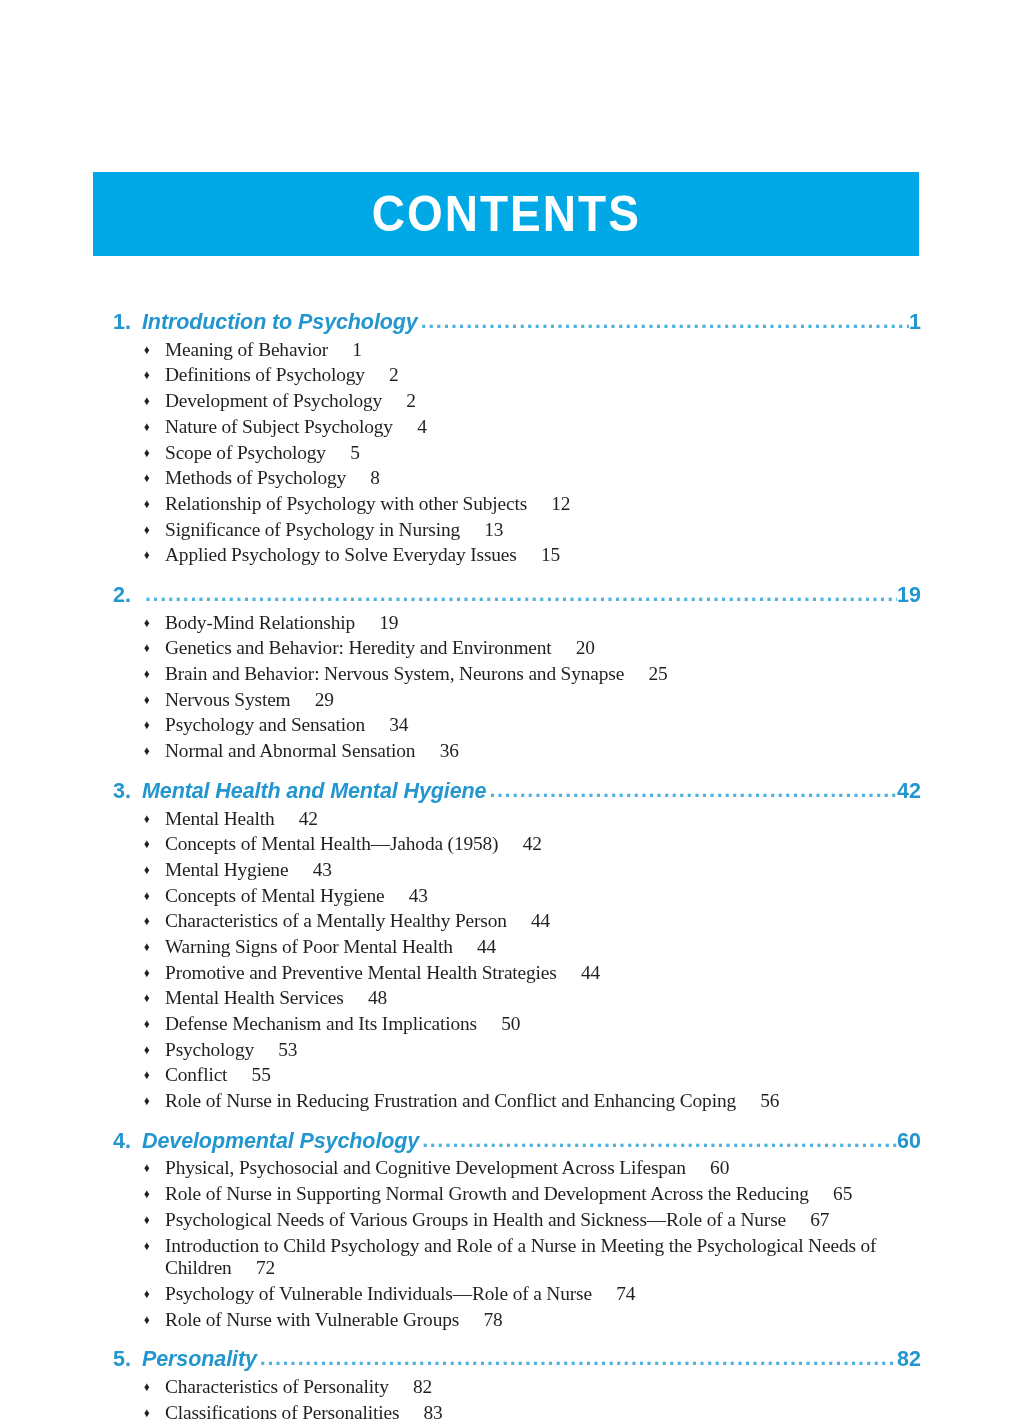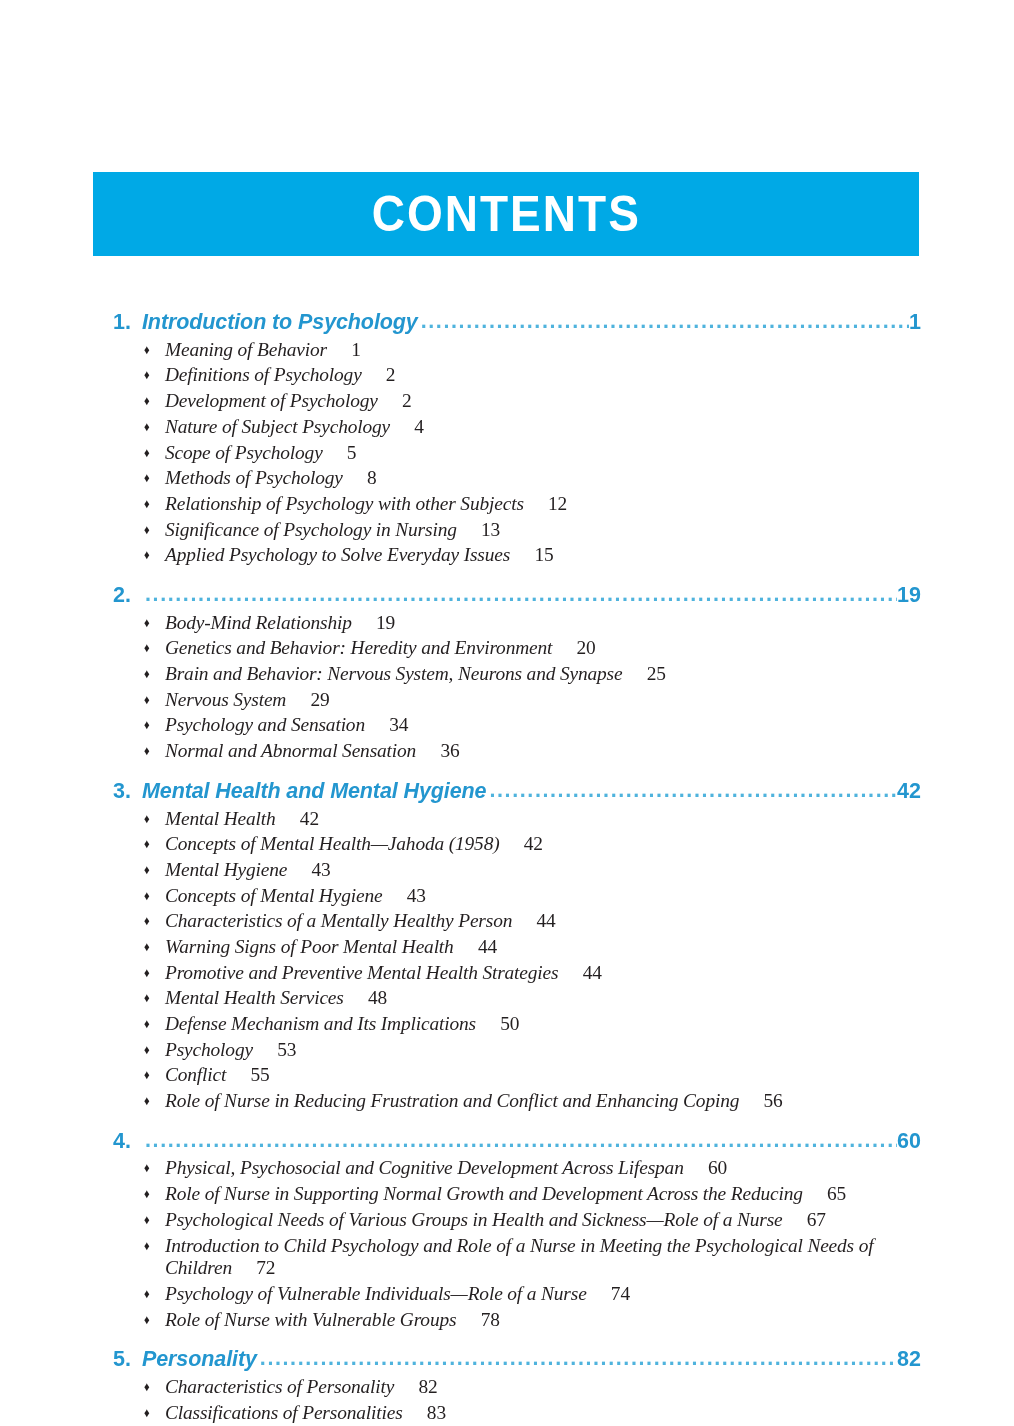--- a/index.html
+++ b/index.html
@@ -131,21 +131,20 @@
     color: #231f20;
     transform: scaleX(0.85);
     transform-origin: left center;
   }
   .item-body {
     flex: 1 1 auto;
     min-width: 0;
   }
   .item-text {
     letter-spacing: -0.15px;
-    font-style: italic;
   }
   .item-page {
     display: inline;
     white-space: pre;
     letter-spacing: -0.15px;
   }
 </style>
 </head>
 <body>
 
@@ -296,20 +295,21 @@
           <li class="item">
             <span class="item-bullet">♦</span>
             <span class="item-body"><span class="item-text">Role of Nurse in Reducing Frustration and Conflict and Enhancing Coping</span>  <span class="item-page">56</span></span>
           </li>
         </ul>
       </div>
       <div class="chapter">
         <div class="chapter-head">
           <span class="chapter-num">4.</span>
           <span class="chapter-title-wrap">
+            <span class="chapter-title">Developmental Psychology</span>
             <span class="leader">................................................................................................................................................................................................................................................................................................................................................................................................................</span>
           </span>
           <span class="chapter-page">60</span>
         </div>
         <ul class="items">
           <li class="item">
             <span class="item-bullet">♦</span>
             <span class="item-body"><span class="item-text">Physical, Psychosocial and Cognitive Development Across Lifespan</span>  <span class="item-page">60</span></span>
           </li>
           <li class="item">

